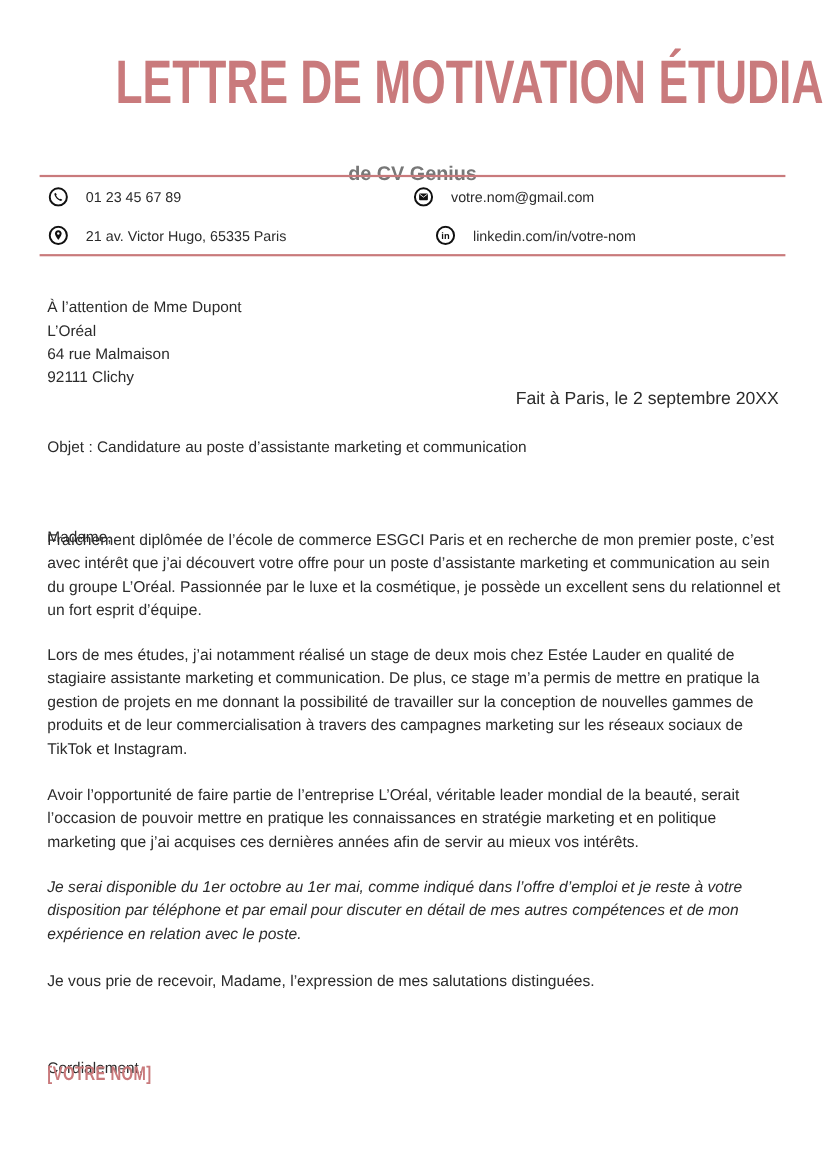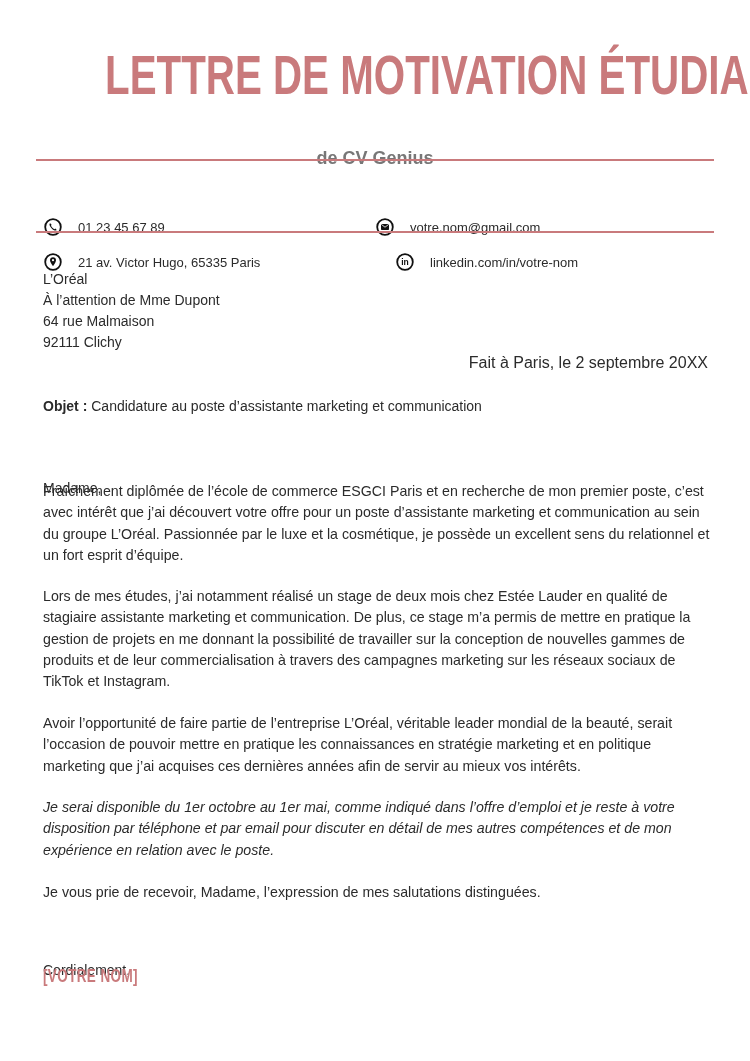--- a/index.html
+++ b/index.html
@@ -1,26 +1,26 @@
 <!DOCTYPE html>
 <html><head>
   <meta charset="utf-8">
   <style>
     html, body { margin: 0; padding: 0; background: #ffffff; }
     body { width: 750px; height: 1061px; position: relative; overflow: hidden; font-family: "Liberation Sans", sans-serif; color: #2b2b2b; }
     .title { position: absolute; top: 40px; left: 0; width: 750px; text-align: center; font-family: "Liberation Sans", sans-serif; font-weight: bold; font-size: 56px; letter-spacing: 0px; color: #c97a7c; transform: scaleX(0.72); transform-origin: center; line-height: 70px; white-space: nowrap; }
     .subtitle { position: absolute; top: 130px; left: 0; width: 750px; text-align: center; font-size: 18px; color: #777777; font-weight: bold; margin-top: 18px; }
     .rule { position: absolute; left: 36px; width: 678px; height: 2px; background: #c97a7c; }
-    .contact { position: absolute; display: flex; align-items: center; font-size: 13px; color: #2b2b2b; margin-top: 48px; }
+    .contact { position: absolute; display: flex; align-items: center; font-size: 13px; color: #2b2b2b; }
     .contact .ic { width: 18px; height: 18px; margin-right: 16px; display: inline-flex; align-items: flex-end; justify-content: center; }
     .contact svg { display: block; }
     .block { position: absolute; left: 43px; font-size: 14px; line-height: 21px; color: #2b2b2b; }
     .para { position: absolute; left: 43px; width: 670px; font-size: 14.2px; line-height: 21.3px; color: #2b2b2b; }
     .date { position: absolute; right: 42px; top: 354px; font-size: 16px; }
-    .bold { font-weight: bold; }
+    .bold { font-weight: normal; }
     .sig { position: absolute; left: 43px; top: 966px; font-weight: bold; font-size: 18px; color: #c97a7c; transform: scaleX(0.75); transform-origin: left; letter-spacing: 0.5px; }
   </style>
 </head>
 <body>
 
 <div class="title">LETTRE DE MOTIVATION ÉTUDIANT</div>
 <div class="subtitle">de CV Genius</div>
 
 <div class="rule" style="top:159px;"></div>
 
@@ -62,22 +62,22 @@
         <circle cx="9" cy="9" r="7.8" fill="none" stroke="#111" stroke-width="1.8"></circle>
         <text x="9" y="12.2" text-anchor="middle" font-family="Liberation Sans, sans-serif" font-weight="bold" font-size="8.5" fill="#111">in</text>
       </svg>
   </span>
   <span>linkedin.com/in/votre-nom</span>
 </div>
 
 <div class="rule" style="top:231px;"></div>
 
 <div class="block" style="top:269px;">
+  <div>À l’attention de Mme Dupont</div>
   <div>L’Oréal</div>
-  <div>À l’attention de Mme Dupont</div>
   <div>64 rue Malmaison</div>
   <div>92111 Clichy</div>
 </div>
 
 <div class="date">Fait à Paris, le 2 septembre 20XX</div>
 
 <div class="block" style="top:396px;">
   <span class="bold">Objet :</span><span> Candidature au poste d’assistante marketing et communication</span>
 </div>
 

